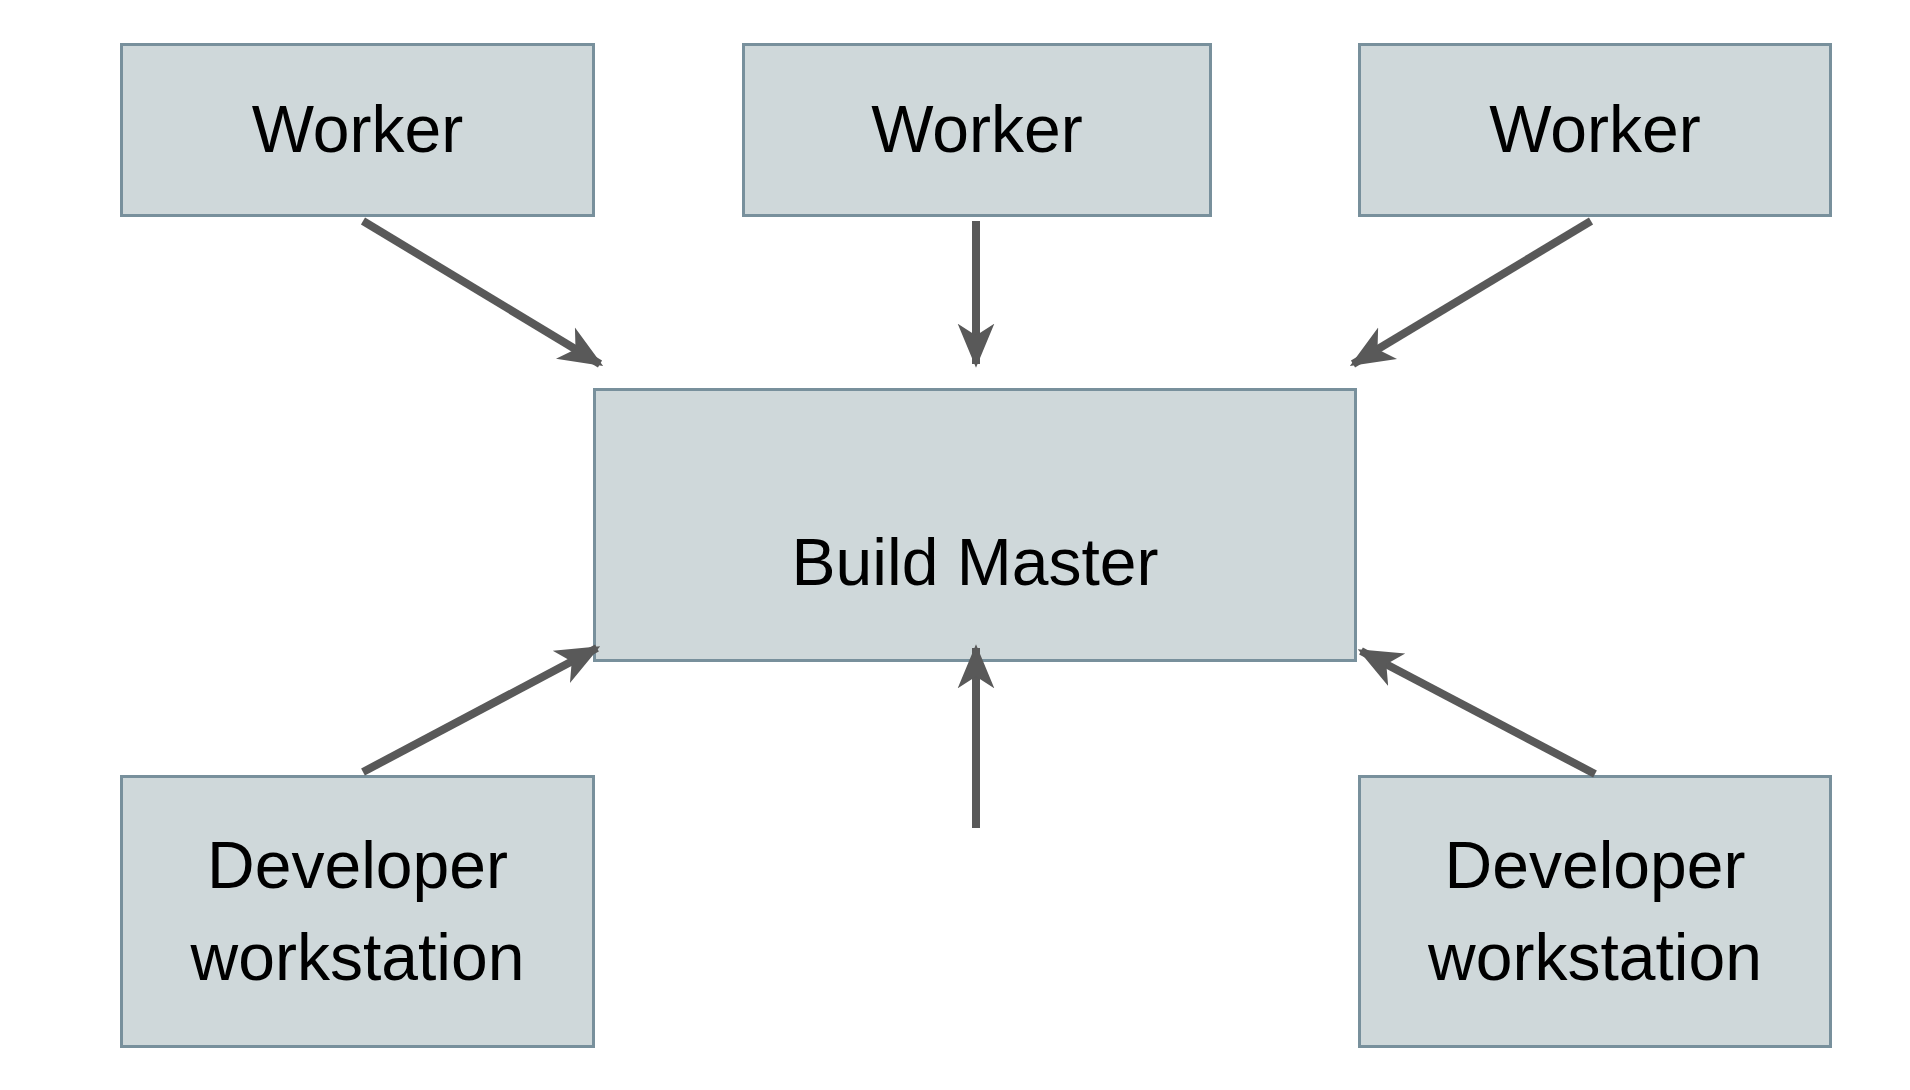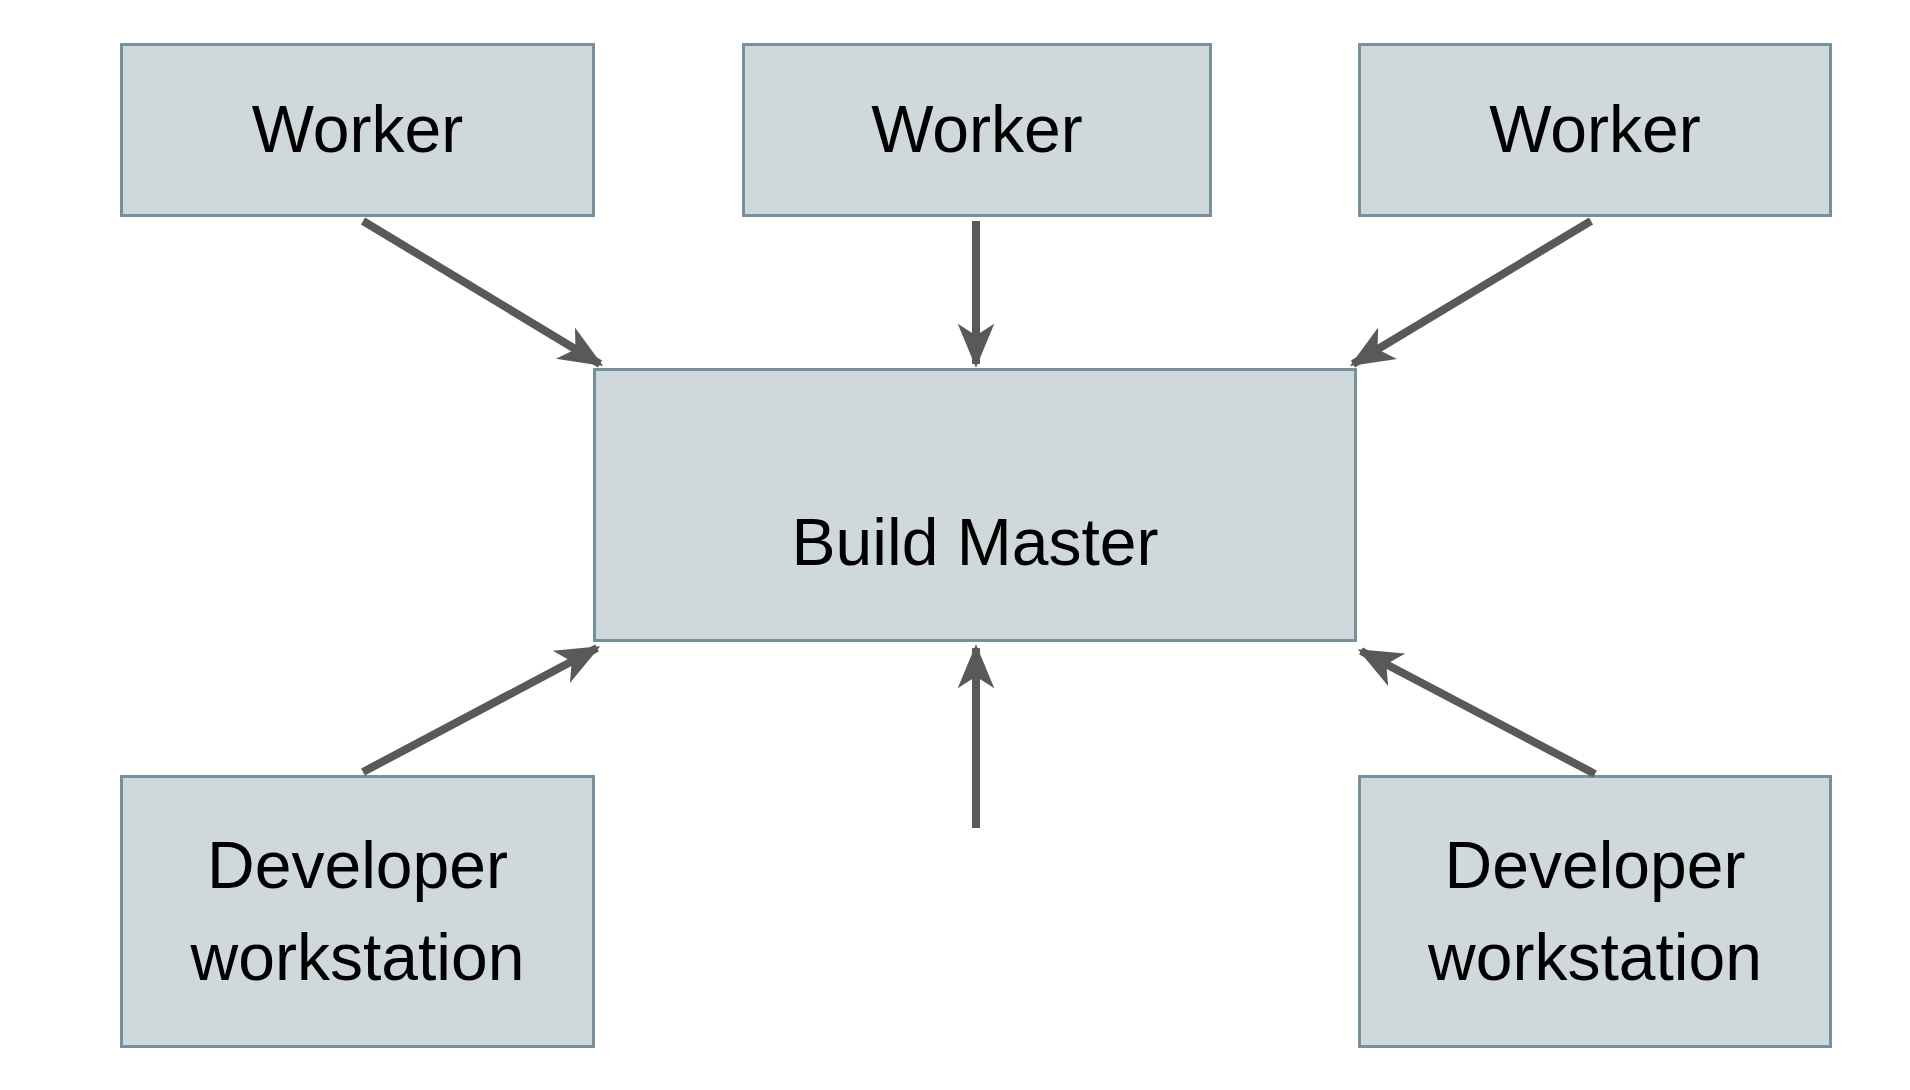--- a/index.html
+++ b/index.html
@@ -56,21 +56,21 @@
   </div>
 
   <div class="node" style="left:742px; top:43px; width:470px; height:174px;">
     <span>Worker</span>
   </div>
 
   <div class="node" style="left:1358px; top:43px; width:474px; height:174px;">
     <span>Worker</span>
   </div>
 
-  <div class="node" style="left:593px; top:368px; width:764px; height:274px;">
+  <div class="node" style="left:593px; top:388px; width:764px; height:274px;">
     <span class="offset-down">Build Master</span>
   </div>
 
   <div class="node" style="left:120px; top:775px; width:475px; height:273px;">
     <span>Developer workstation</span>
   </div>
 
 
   <div class="node" style="left:1358px; top:775px; width:474px; height:273px;">
     <span>Developer workstation</span>

